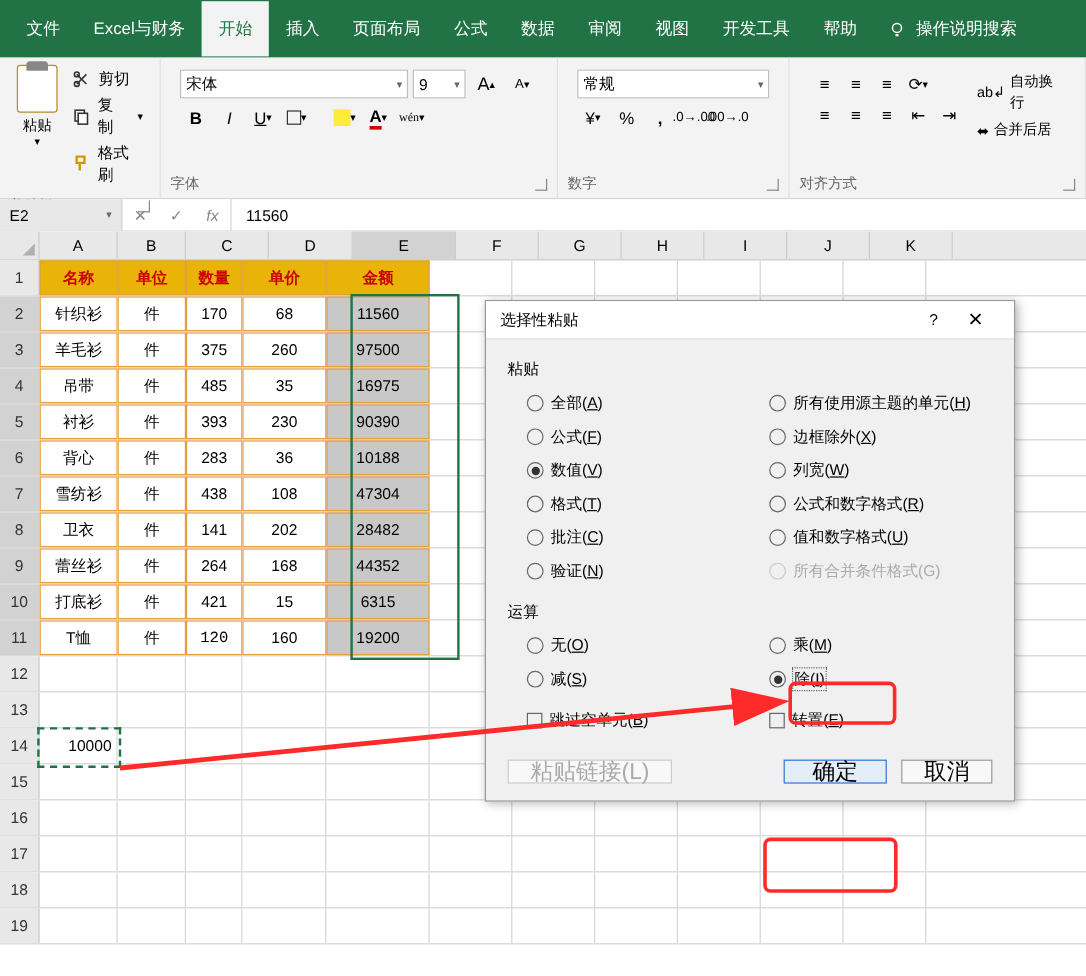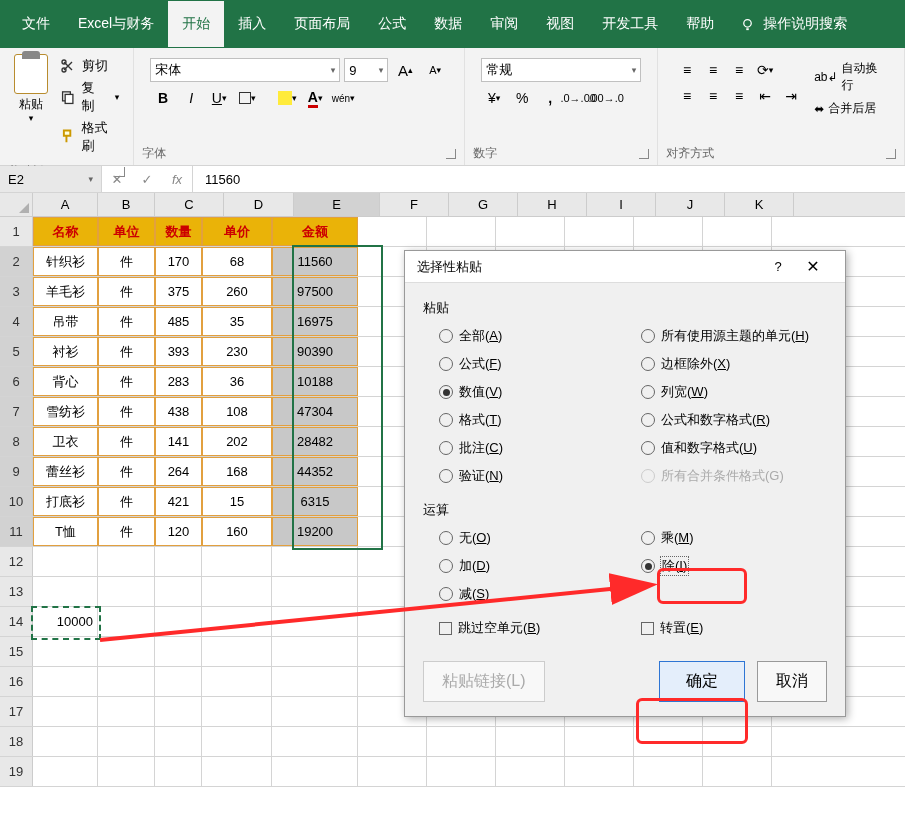--- a/index.html
+++ b/index.html
@@ -83,21 +83,21 @@
 .radio .r{width:14px;height:14px;border:1px solid #666;border-radius:50%;display:flex;align-items:center;justify-content:center;}
 .radio .r.checked::after{content:"";width:7px;height:7px;background:#333;border-radius:50%;}
 .radio.disabled{color:#aaa;}
 .radio.disabled .r{border-color:#ccc;}
 .u{text-decoration:underline;}
 .check{display:flex;align-items:center;gap:6px;padding-left:16px;}
 .check .c{width:13px;height:13px;border:1px solid #666;}
 .check-row{display:flex;margin-top:12px;}
 .check-row .check{flex:1;}
 .dlg-buttons{display:flex;gap:12px;padding:14px 18px;align-items:center;}
-.dlg-btn{height:41px;padding:0 18px;border:1px solid #999;background:#f8f8f8;font-size:16px;display:flex;align-items:center;justify-content:center;}
+.dlg-btn{height:20px;padding:0 18px;border:1px solid #999;background:#f8f8f8;font-size:19px;display:flex;align-items:center;justify-content:center;}
 .dlg-btn.primary{border:1px solid #2e75d4;background:#e4eefb;min-width:86px;}
 .dlg-btn.disabled{color:#aaa;border-color:#ccc;}
 .spacer{flex:1;}
 
 .anno-box{position:absolute;border:3px solid #ff2a2a;border-radius:6px;pointer-events:none;}
 .arrow-svg{position:absolute;pointer-events:none;}
 </style>
 </head>
 <body>
 
@@ -201,21 +201,21 @@
         <div class="ib" style="width:10px;"></div>
         <div class="ib">
             <span class="fill-box"></span>
             <span style="font-size:9px;">▾</span>
           </div>
         <div class="ib">
             <span class="font-a">A</span>
             <span style="font-size:9px;">▾</span>
           </div>
         <div class="ib">
-            <span style="font-size:10px;">wén</span>
+            <span style="font-size:10px;font-family:Liberation Serif, serif;">wén</span>
             <span style="font-size:9px;">▾</span>
           </div>
       </div>
     </div>
     <div class="ribbon-group-label">
         <span>字体</span>
         <span class="dialog-launcher"></span>
       </div>
   </div>
 
@@ -445,21 +445,21 @@
         <div class="cell cG"></div>
         <div class="cell cH"></div>
         <div class="cell cI"></div>
         <div class="cell cJ"></div>
         <div class="cell cK"></div>
       </div>
       <div class="row">
         <div class="rh sel">11</div>
         <div class="cell cA data-cell">T恤</div>
         <div class="cell cB data-cell">件</div>
-        <div class="cell cC data-cell" style="justify-content: center;">120</div>
+        <div class="cell cC data-cell" style="justify-content: center; font-family: Liberation Mono, monospace;">120</div>
         <div class="cell cD data-cell" style="justify-content: center;">160</div>
         <div class="cell cE data-cell sel-col" style="justify-content: center;">19200</div>
         <div class="cell cF"></div>
         <div class="cell cG"></div>
         <div class="cell cH"></div>
         <div class="cell cI"></div>
         <div class="cell cJ"></div>
         <div class="cell cK"></div>
       </div>
       <div class="row">
@@ -642,24 +642,20 @@
             <span>所有合并条件格式(G)</span>
           </label>
       </div>
     </div>
     <div class="section-label" style="margin-top:12px;">运算</div>
     <div class="radio-grid">
       <div class="radio-col">
         <label class="radio">
             <span class="r"></span>
             <span><span>无(</span><span class="u">O</span><span>)</span></span>
-          </label>
-        <label class="radio">
-            <span class="r"></span>
-            <span><span>加(</span><span class="u">D</span><span>)</span></span>
           </label>
         <label class="radio">
             <span class="r"></span>
             <span><span>减(</span><span class="u">S</span><span>)</span></span>
           </label>
       </div>
       <div class="radio-col">
         <label class="radio">
             <span class="r"></span>
             <span><span>乘(</span><span class="u">M</span><span>)</span></span>

